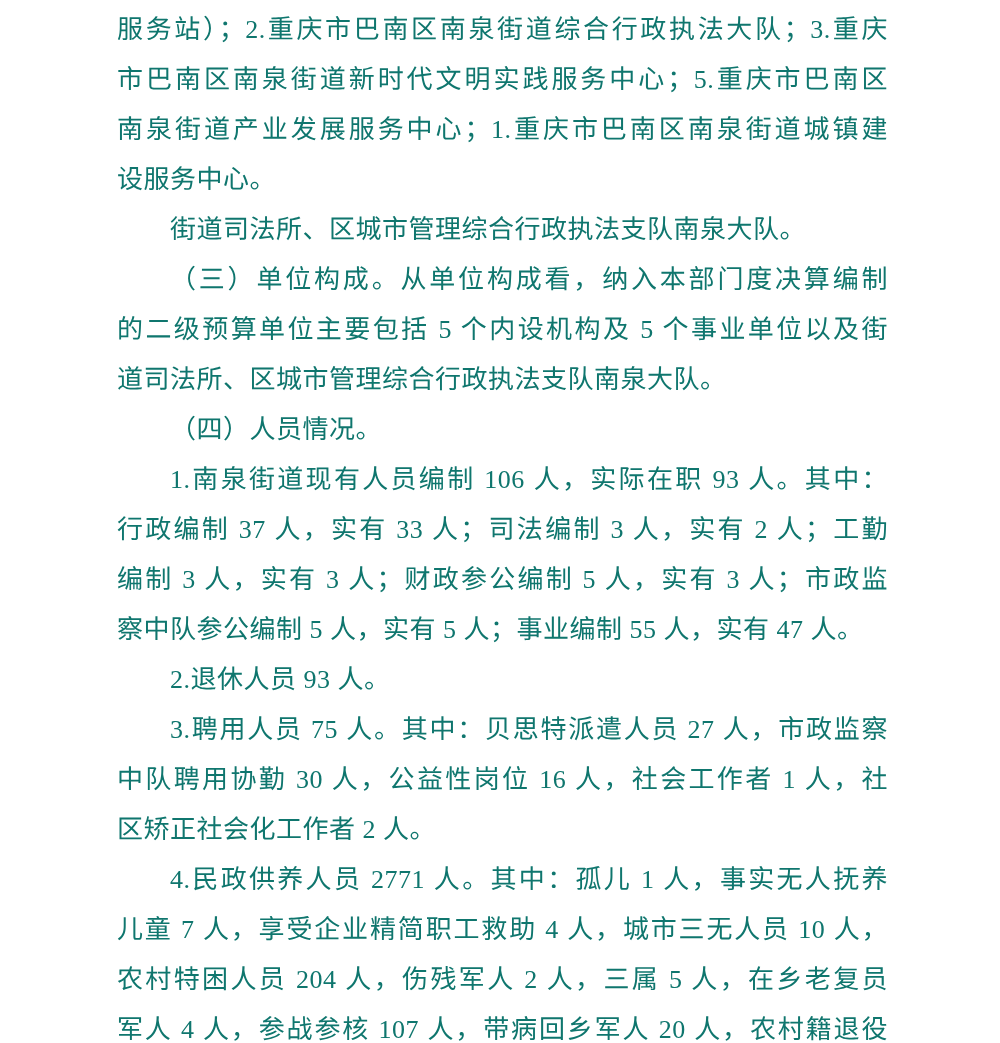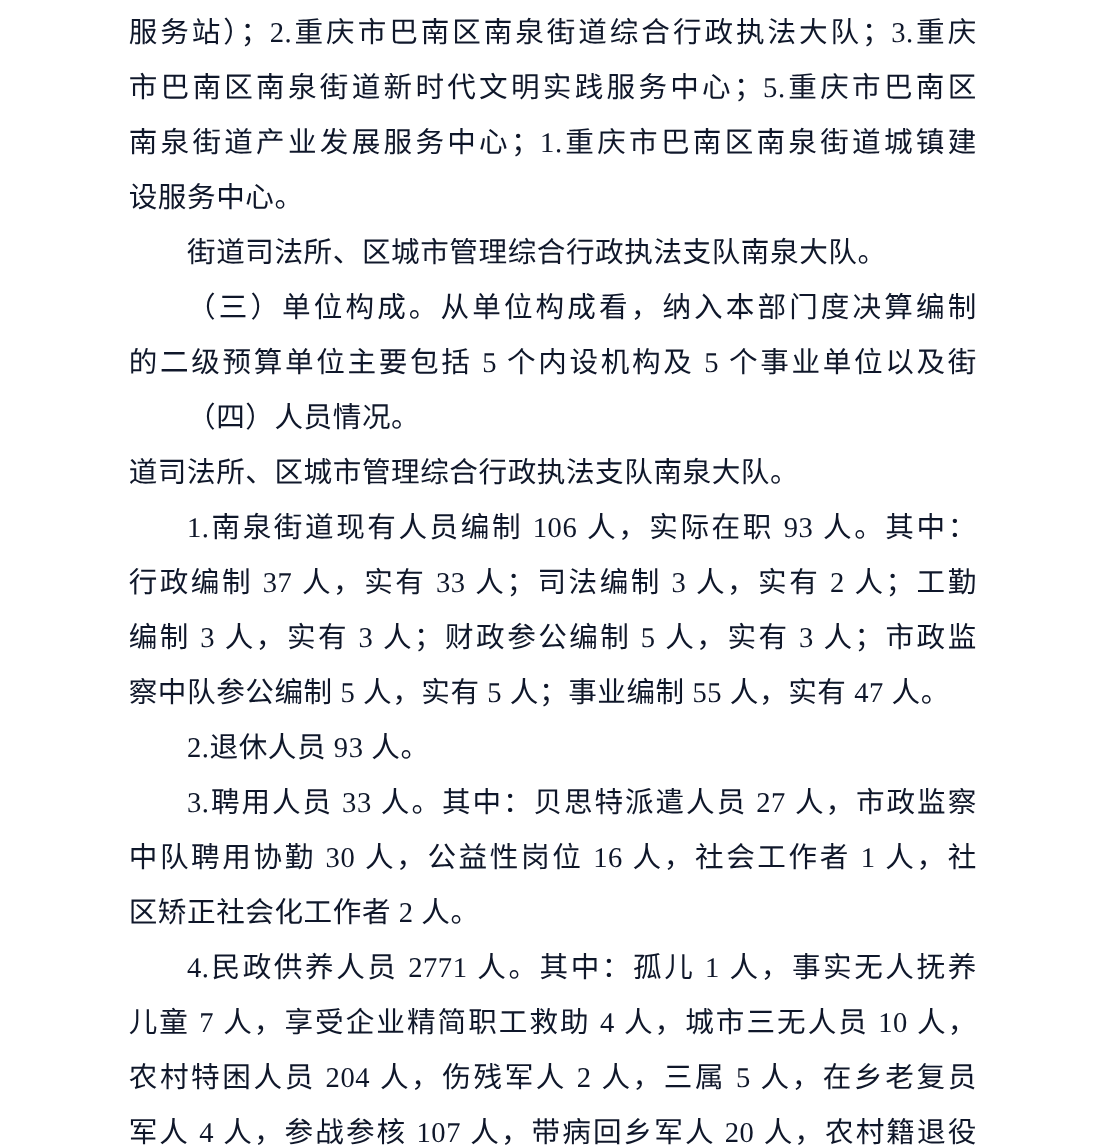--- a/index.html
+++ b/index.html
@@ -28,37 +28,37 @@
   }
   .line.indent { padding-left: 53px; }
   .line.fill {
     text-align: justify;
     text-align-last: justify;
   }
 </style>
 </head>
 <body>
 
-<div class="page" style="background: rgb(255, 255, 255); color: #0f172a; text-decoration: underline;">
+<div class="page" style="background: rgb(255, 255, 255); color: #0f766e; text-decoration: underline;">
   <div class="text-column">
       <div class="line fill">服务站）；2.重庆市巴南区南泉街道综合行政执法大队；3.重庆</div>
       <div class="line fill">市巴南区南泉街道新时代文明实践服务中心；5.重庆市巴南区</div>
       <div class="line fill">南泉街道产业发展服务中心；1.重庆市巴南区南泉街道城镇建</div>
       <div class="line">设服务中心。</div>
       <div class="line indent">街道司法所、区城市管理综合行政执法支队南泉大队。</div>
       <div class="line indent fill">（三）单位构成。从单位构成看，纳入本部门度决算编制</div>
       <div class="line fill">的二级预算单位主要包括 5 个内设机构及 5 个事业单位以及街</div>
+      <div class="line">道司法所、区城市管理综合行政执法支队南泉大队。</div>
       <div class="line indent">（四）人员情况。</div>
-      <div class="line">道司法所、区城市管理综合行政执法支队南泉大队。</div>
       <div class="line indent fill">1.南泉街道现有人员编制 106 人，实际在职 93 人。其中：</div>
       <div class="line fill">行政编制 37 人，实有 33 人；司法编制 3 人，实有 2 人；工勤</div>
       <div class="line fill">编制 3 人，实有 3 人；财政参公编制 5 人，实有 3 人；市政监</div>
       <div class="line">察中队参公编制 5 人，实有 5 人；事业编制 55 人，实有 47 人。</div>
       <div class="line indent">2.退休人员 93 人。</div>
-      <div class="line indent fill">3.聘用人员 33 人。其中：贝思特派遣人员 27 人，市政监察</div>
+      <div class="line indent fill">3.聘用人员 75 人。其中：贝思特派遣人员 27 人，市政监察</div>
       <div class="line fill">中队聘用协勤 30 人，公益性岗位 16 人，社会工作者 1 人，社</div>
       <div class="line">区矫正社会化工作者 2 人。</div>
       <div class="line indent fill">4.民政供养人员 2771 人。其中：孤儿 1 人，事实无人抚养</div>
       <div class="line fill">儿童 7 人，享受企业精简职工救助 4 人，城市三无人员 10 人，</div>
       <div class="line fill">农村特困人员 204 人，伤残军人 2 人，三属 5 人，在乡老复员</div>
       <div class="line fill">军人 4 人，参战参核 107 人，带病回乡军人 20 人，农村籍退役</div>
     </div>
 </div>
 
 </body></html>

